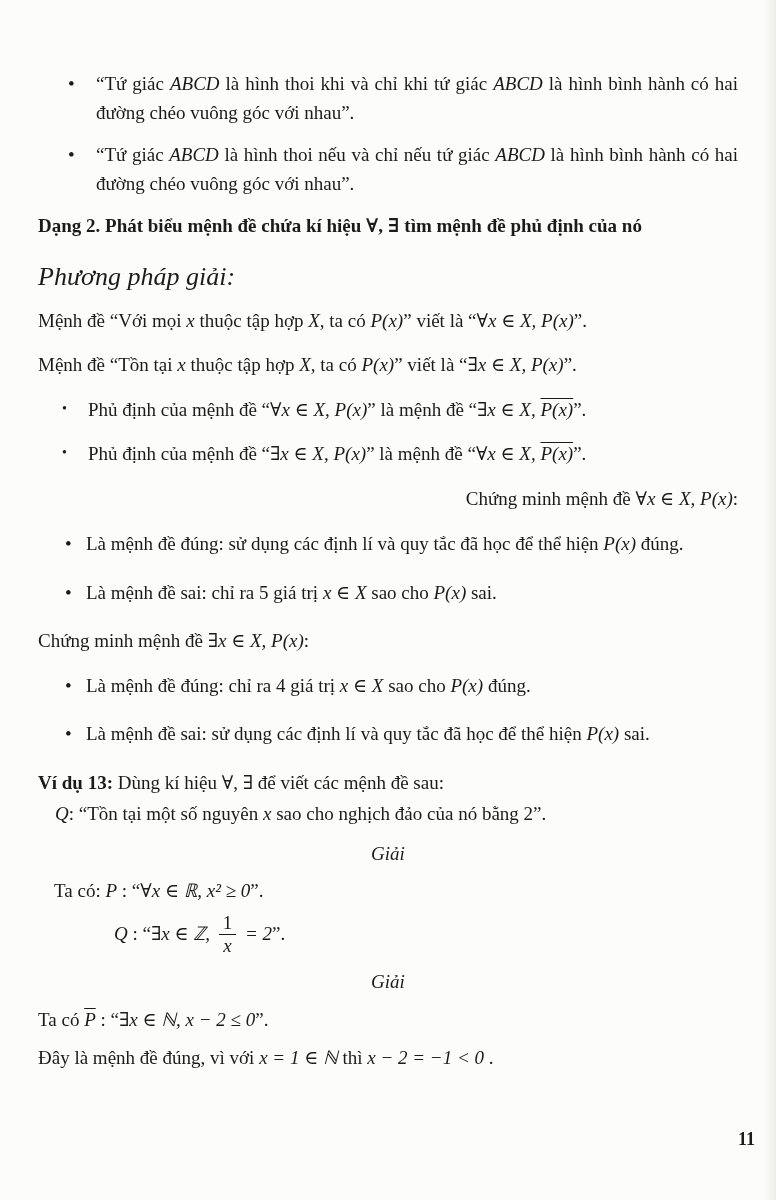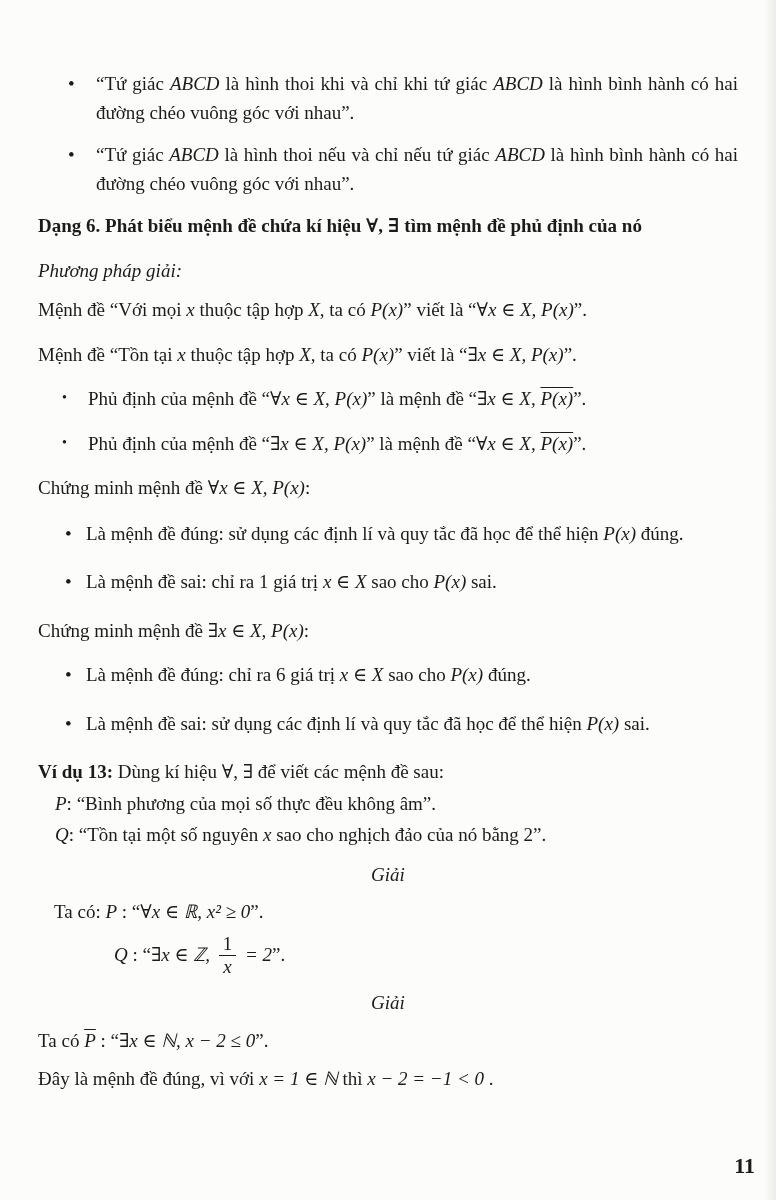--- a/index.html
+++ b/index.html
@@ -15,54 +15,54 @@
   .just{text-align:justify;}
   .m{font-style:italic;}
   .over{text-decoration:overline;text-decoration-thickness:1.4px;font-style:italic;}
   .dot{position:absolute;left:30px;top:0;}
   .bullet{position:relative;padding-left:58px;margin-bottom:14px;}
   .neg{position:relative;padding-left:50px;margin-bottom:16px;}
   .neg>.dot{left:24px;font-size:14px;top:2px;}
   .pb{position:relative;padding-left:48px;margin-bottom:20px;}
   .pb>.dot{left:27px;}
   .heading{font-weight:bold;margin:4px 0 11px;}
-  .method{font-style:italic;margin:16px 0 11px;font-size:19px;}
+  .method{font-style:italic;margin:16px 0 11px;font-size:26px;}
   .stmt{margin-bottom:16px;}
-  .proofhead{margin:0 0 17px;}
+  .proofhead{margin:0 0 17px;text-align:right;}
   .proofhead2{margin:0 0 16px;}
   .vd{margin-top:0;}
   .bold{font-weight:bold;}
   .pq{padding-left:17px;margin-top:3px;}
   .giai{text-align:center;font-weight:normal;font-style:italic;margin:11px 0 9px;}
   .solp{margin:0 16px 7px;}
   .solq{padding-left:76px;margin:6px 0 8px;}
   .sol{margin:0 0 10px;}
   .frac{display:inline-block;vertical-align:middle;text-align:center;line-height:1.1;margin:0 4px;font-style:italic;}
   .frac .fn{display:block;padding:0 4px 1px;border-bottom:1.6px solid #1b1b1b;font-style:normal;}
   .frac .fd{display:block;padding-top:1px;}
-  .pageno{position:absolute;right:21px;top:1149px;font-weight:bold;font-size:22px;}
+  .pageno{position:absolute;right:21px;top:1126px;font-weight:bold;font-size:18px;}
 </style>
 </head>
 <body>
 
 <div class="page">
   <div class="edge"></div>
   <div class="content">
 
     <div class="bullet">
       <span class="dot">•</span>
       <p class="just"><span>“Tứ giác </span><span class="m">ABCD</span><span> là hình thoi khi và chỉ khi tứ giác </span><span class="m">ABCD</span><span> là hình bình hành có hai đường chéo vuông góc với nhau”.</span></p>
     </div>
 
     <div class="bullet">
       <span class="dot">•</span>
       <p class="just"><span>“Tứ giác </span><span class="m">ABCD</span><span> là hình thoi nếu và chỉ nếu tứ giác </span><span class="m">ABCD</span><span> là hình bình hành có hai đường chéo vuông góc với nhau”.</span></p>
     </div>
 
-    <p class="heading">Dạng 6. Phát biểu mệnh đề chứa kí hiệu ∀, ∃ tìm mệnh đề phủ định của nó</p>
+    <p class="heading">Dạng 2. Phát biểu mệnh đề chứa kí hiệu ∀, ∃ tìm mệnh đề phủ định của nó</p>
 
     <p class="method">Phương pháp giải:</p>
 
     <p class="stmt"><span>Mệnh đề “Với mọi </span><span class="m">x</span><span> thuộc tập hợp </span><span class="m">X</span><span>, ta có </span><span class="m">P(x)</span><span>” viết là “</span><span class="m">∀x ∈ X, P(x)</span><span>”.</span></p>
 
     <p class="stmt"><span>Mệnh đề “Tồn tại </span><span class="m">x</span><span> thuộc tập hợp </span><span class="m">X</span><span>, ta có </span><span class="m">P(x)</span><span>” viết là “</span><span class="m">∃x ∈ X, P(x)</span><span>”.</span></p>
 
     <div class="neg">
       <span class="dot">•</span>
       <p><span>Phủ định của mệnh đề “</span><span class="m">∀x ∈ X, P(x)</span><span>” là mệnh đề “</span><span class="m">∃x ∈ X, </span><span class="over">P(x)</span><span>”.</span></p>
@@ -75,37 +75,36 @@
 
     <p class="proofhead"><span>Chứng minh mệnh đề </span><span class="m">∀x ∈ X, P(x)</span><span>:</span></p>
 
     <div class="pb">
       <span class="dot">•</span>
       <p><span>Là mệnh đề đúng: sử dụng các định lí và quy tắc đã học để thể hiện </span><span class="m">P(x)</span><span> đúng.</span></p>
     </div>
 
     <div class="pb">
       <span class="dot">•</span>
-      <p><span>Là mệnh đề sai: chỉ ra 1 giá trị </span><span class="m">x ∈ X</span><span> sao cho </span><span class="m">P(x)</span><span> sai.</span></p>
+      <p><span>Là mệnh đề sai: chỉ ra 5 giá trị </span><span class="m">x ∈ X</span><span> sao cho </span><span class="m">P(x)</span><span> sai.</span></p>
     </div>
 
     <p class="proofhead2"><span>Chứng minh mệnh đề </span><span class="m">∃x ∈ X, P(x)</span><span>:</span></p>
 
     <div class="pb">
       <span class="dot">•</span>
-      <p><span>Là mệnh đề đúng: chỉ ra 6 giá trị </span><span class="m">x ∈ X</span><span> sao cho </span><span class="m">P(x)</span><span> đúng.</span></p>
+      <p><span>Là mệnh đề đúng: chỉ ra 4 giá trị </span><span class="m">x ∈ X</span><span> sao cho </span><span class="m">P(x)</span><span> đúng.</span></p>
     </div>
 
     <div class="pb">
       <span class="dot">•</span>
       <p><span>Là mệnh đề sai: sử dụng các định lí và quy tắc đã học để thể hiện </span><span class="m">P(x)</span><span> sai.</span></p>
     </div>
 
     <p class="vd"><span class="bold">Ví dụ 13:</span><span> Dùng kí hiệu ∀, ∃ để viết các mệnh đề sau:</span></p>
-    <p class="pq"><span class="m">P</span><span>: “Bình phương của mọi số thực đều không âm”.</span></p>
     <p class="pq"><span class="m">Q</span><span>: “Tồn tại một số nguyên </span><span class="m">x</span><span> sao cho nghịch đảo của nó bằng 2”.</span></p>
 
     <p class="giai">Giải</p>
 
     <p class="solp"><span>Ta có: </span><span class="m">P</span><span> : “</span><span class="m">∀x ∈ ℝ, x² ≥ 0</span><span>”.</span></p>
 
     <p class="solq"><span class="m">Q</span><span> : “</span><span class="m">∃x ∈ ℤ, </span><span class="frac"><span class="fn">1</span><span class="fd">x</span></span><span class="m"> = 2</span><span>”.</span></p>
 
 
     <p class="giai">Giải</p>

